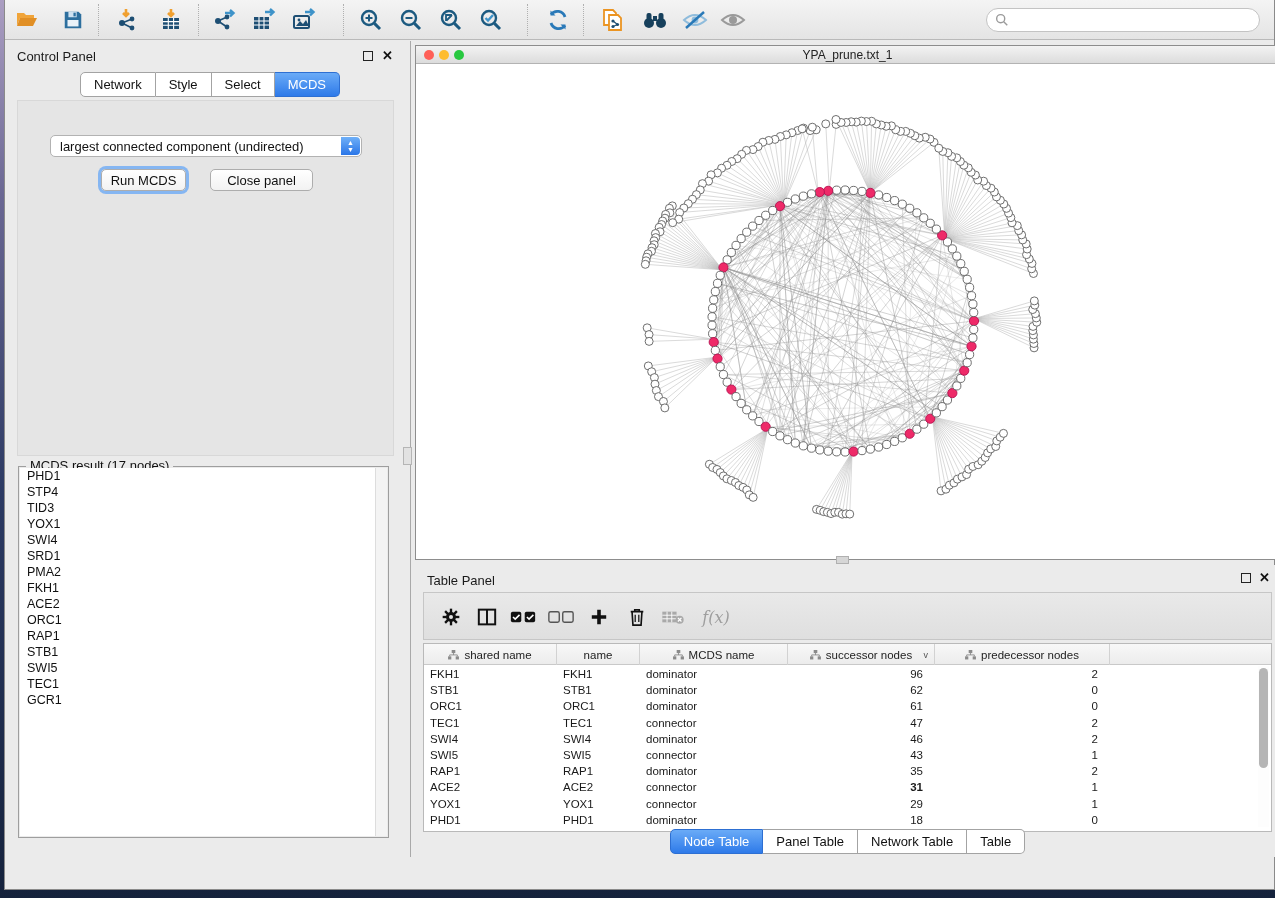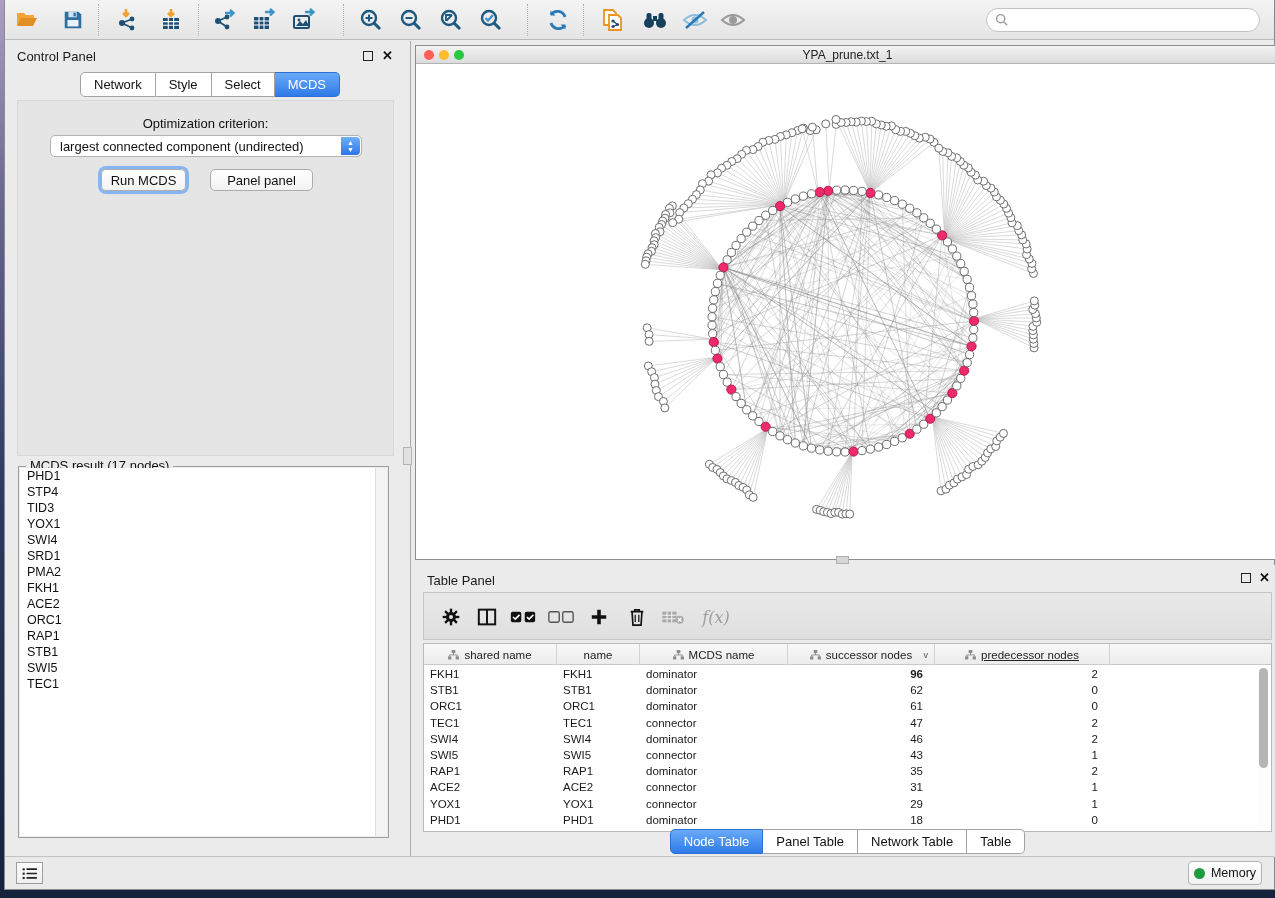--- a/index.html
+++ b/index.html
@@ -263,49 +263,49 @@
     <div class="wc-close" style="left:377px; top:10px">✕</div>
 
     <div class="segbar" style="left:75px; top:31px">
       <span class="seg">Network</span>
       <span class="seg">Style</span>
       <span class="seg">Select</span>
       <span class="seg selected">MCDS</span>
     </div>
 
     <div class="optbox">
-      <div class="optlabel">Optimization criterion:</div>
       <div class="dropdown">
         <span>largest connected component (undirected)</span>
         <div class="dd-stepper">
             <span>▲</span>
             <span>▼</span>
           </div>
       </div>
       <div class="btn focusring" style="left:83px; top:68px; width:85px">Run MCDS</div>
-      <div class="btn" style="left:192px; top:68px; width:103px">Panel panel</div>
+      <div class="btn" style="left:192px; top:68px; width:103px">Close panel</div>
     </div>
 
     <div class="groupbox">
       <div class="groupbox-label">MCDS result (17 nodes)</div>
       <div class="mcds-list" id="mcds-list">
           <div>PHD1</div>
           <div>STP4</div>
           <div>TID3</div>
           <div>YOX1</div>
           <div>SWI4</div>
           <div>SRD1</div>
           <div>PMA2</div>
           <div>FKH1</div>
           <div>ACE2</div>
           <div>ORC1</div>
           <div>RAP1</div>
           <div>STB1</div>
           <div>SWI5</div>
           <div>TEC1</div>
+          <div>GCR1</div>
         </div>
       <div class="mcds-scroll"></div>
     </div>
   </div>
 
   <div class="vsplit"></div>
   <div class="vsplit-handle"></div>
 
   <div class="netwin">
     <div class="net-titlebar">
@@ -1114,36 +1114,36 @@
           <div class="th" style="width: 147px;">
             <svg width="11" height="10" viewBox="0 0 12 11">
               <rect x="4" y="0" width="4" height="3.4" fill="#8a8a8a"></rect>
               <rect x="0" y="7" width="3.6" height="3.4" fill="#8a8a8a"></rect>
               <rect x="8.4" y="7" width="3.6" height="3.4" fill="#8a8a8a"></rect>
               <path d="M6 3.4v2M1.8 7V5.4h8.4V7" stroke="#8a8a8a" fill="none"></path>
             </svg>
             <span>successor nodes</span>
             <span class="sort">v</span>
           </div>
-          <div class="th" style="width: 175px; text-decoration: underline;">
+          <div class="th" style="width: 175px;">
             <svg width="11" height="10" viewBox="0 0 12 11">
               <rect x="4" y="0" width="4" height="3.4" fill="#8a8a8a"></rect>
               <rect x="0" y="7" width="3.6" height="3.4" fill="#8a8a8a"></rect>
               <rect x="8.4" y="7" width="3.6" height="3.4" fill="#8a8a8a"></rect>
               <path d="M6 3.4v2M1.8 7V5.4h8.4V7" stroke="#8a8a8a" fill="none"></path>
             </svg>
             <span>predecessor nodes</span>
           </div>
         </div>
       <div id="table-body">
           <div class="trow" style="top: 22px;">
             <div class="td" style="width: 133px;">FKH1</div>
             <div class="td" style="width: 83px;">FKH1</div>
             <div class="td" style="width: 148px;">dominator</div>
-            <div class="td num" style="width: 147px; font-weight: bold;">96</div>
+            <div class="td num" style="width: 147px;">96</div>
             <div class="td num" style="width: 175px;">2</div>
           </div>
           <div class="trow" style="top: 38.2px;">
             <div class="td" style="width: 133px;">STB1</div>
             <div class="td" style="width: 83px;">STB1</div>
             <div class="td" style="width: 148px;">dominator</div>
             <div class="td num" style="width: 147px;">62</div>
             <div class="td num" style="width: 175px;">0</div>
           </div>
           <div class="trow" style="top: 54.4px;">
@@ -1178,21 +1178,21 @@
             <div class="td" style="width: 133px;">RAP1</div>
             <div class="td" style="width: 83px;">RAP1</div>
             <div class="td" style="width: 148px;">dominator</div>
             <div class="td num" style="width: 147px;">35</div>
             <div class="td num" style="width: 175px;">2</div>
           </div>
           <div class="trow" style="top: 135.4px;">
             <div class="td" style="width: 133px;">ACE2</div>
             <div class="td" style="width: 83px;">ACE2</div>
             <div class="td" style="width: 148px;">connector</div>
-            <div class="td num" style="width: 147px;">31</div>
+            <div class="td num" style="width: 147px; font-weight: bold;">31</div>
             <div class="td num" style="width: 175px;">1</div>
           </div>
           <div class="trow" style="top: 151.6px;">
             <div class="td" style="width: 133px;">YOX1</div>
             <div class="td" style="width: 83px;">YOX1</div>
             <div class="td" style="width: 148px;">connector</div>
             <div class="td num" style="width: 147px;">29</div>
             <div class="td num" style="width: 175px;">1</div>
           </div>
           <div class="trow" style="top: 167.8px;">
@@ -1209,31 +1209,13 @@
     </div>
 
     <div class="tp-tabs">
       <span class="seg selected">Node Table</span>
       <span class="seg">Panel Table</span>
       <span class="seg">Network Table</span>
       <span class="seg">Table</span>
     </div>
   </div>
 
-  <div class="statusbar">
-    <div class="listbtn">
-      <svg class="icon" width="16" height="13" viewBox="0 0 18 15">
-          <g stroke="#222" stroke-width="2">
-            <path d="M5 2.5h12M5 7.5h12M5 12.5h12"></path>
-          </g>
-          <g fill="#222">
-            <rect x="0.5" y="1.5" width="2.4" height="2.4"></rect>
-            <rect x="0.5" y="6.5" width="2.4" height="2.4"></rect>
-            <rect x="0.5" y="11.5" width="2.4" height="2.4"></rect>
-          </g>
-        </svg>
-    </div>
-    <div class="membtn">
-      <span class="memdot"></span>
-      <span>Memory</span>
-    </div>
-  </div>
 </div>
 
 </body></html>

